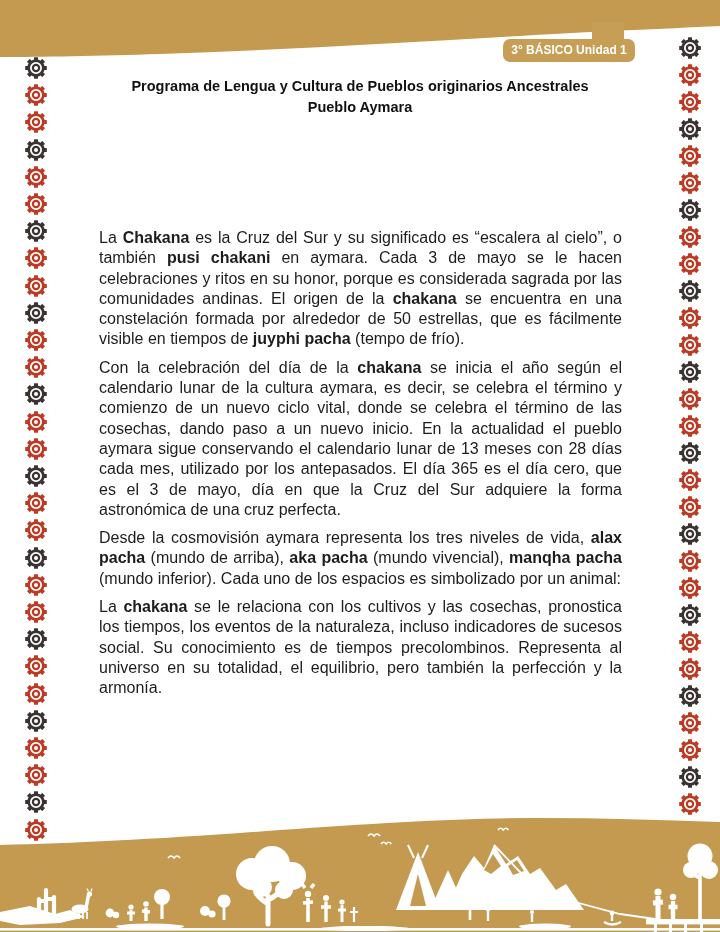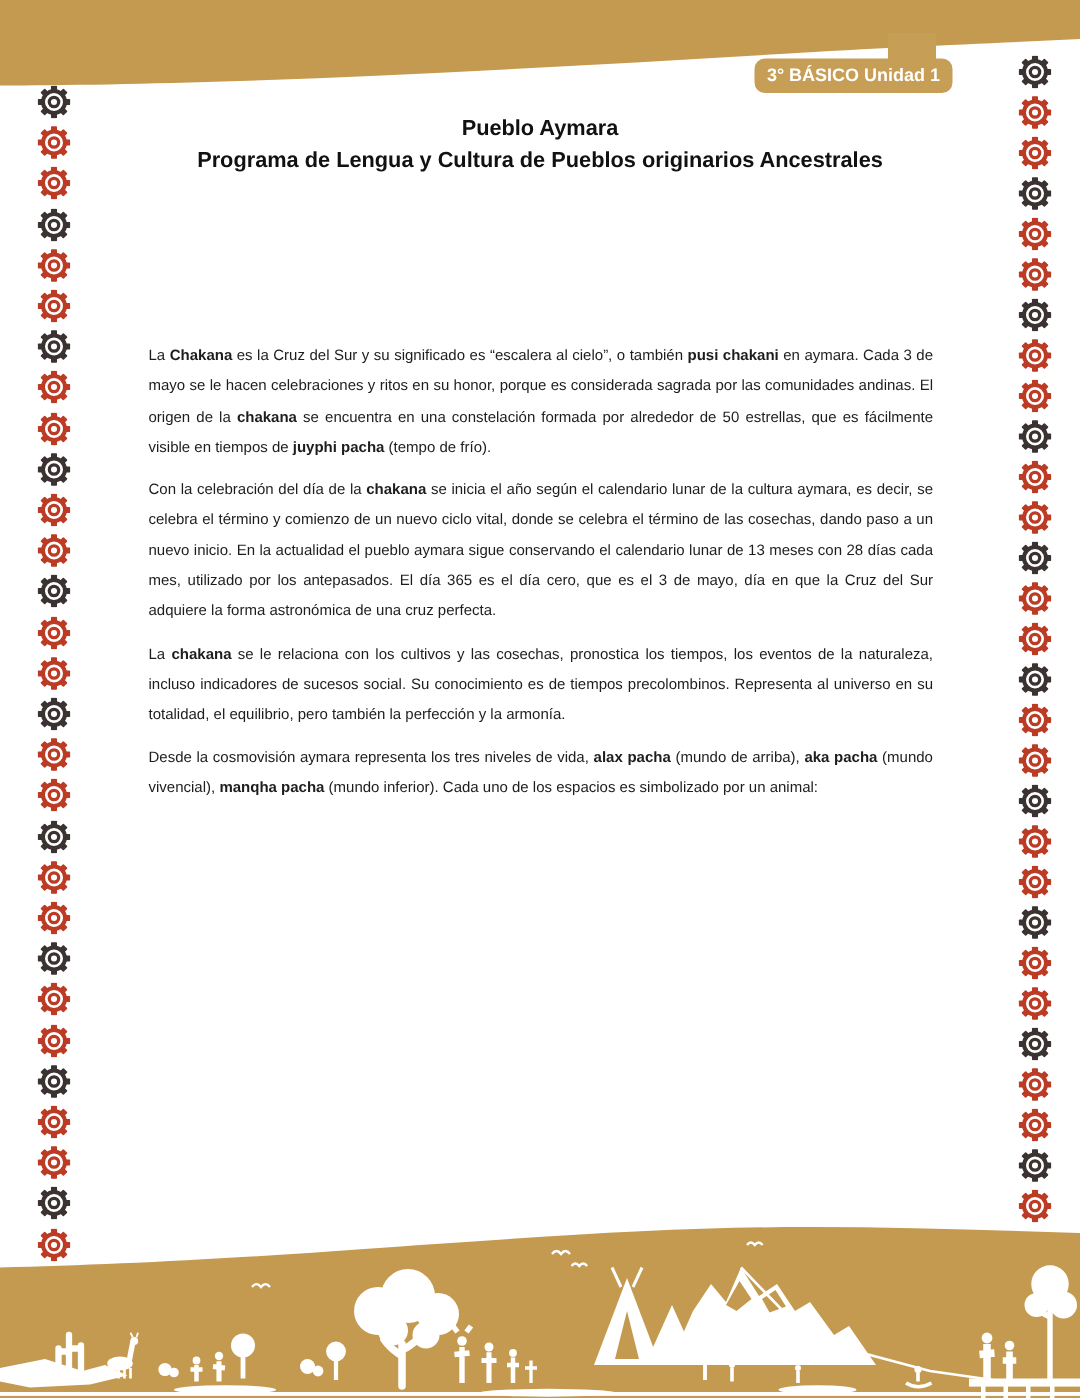--- a/index.html
+++ b/index.html
@@ -43,21 +43,21 @@
     position:absolute;left:94px;top:164px;width:517px;height:29px;
     background:var(--banner-bg);
     border:2px solid var(--banner-border);border-bottom-width:3px;
     font-family:"Liberation Serif",serif;font-weight:bold;font-size:17.5px;
     letter-spacing:.3px;color:var(--banner-text);
     text-align:center;line-height:29px;
   }
   
   .body-text{
     position:absolute;left:99px;top:228px;width:523px;
-    font-size:10px;line-height:20.3px;text-align:justify;
+    font-size:16px;line-height:20.3px;text-align:justify;
   }
   .body-text p{margin:0 0 8px 0;}
   .body-text .b{font-weight:bold;}
   
   .bottom-band{position:absolute;left:0;bottom:0;width:720px;height:120px;}
   .bottom-band .band{fill:var(--band-color);}
   .bottom-band .w{fill:#ffffff;}
   .bottom-band .ws{stroke:#ffffff;fill:none;}
   .bottom-band .t{fill:var(--band-color);}
 </style>
@@ -999,30 +999,30 @@
             <rect x="-2.2" y="-11.8" width="4.4" height="4.6" rx="0.6" transform="rotate(270)" fill="#BC3B24"></rect>
             <rect x="-2.2" y="-11.8" width="4.4" height="4.6" rx="0.6" transform="rotate(315)" fill="#BC3B24"></rect>
           </g>
     <circle r="8" fill="none" stroke="#BC3B24" stroke-width="2.9"></circle>
     <circle r="3.4" fill="none" stroke="#BC3B24" stroke-width="2.4"></circle>
   </svg>
       </div>
     </div>
 
   <div class="doc-header">
+    <div>Programa de Lengua y Cultura de Pueblos originarios Ancestrales</div>
     <div>Pueblo Aymara</div>
-    <div>Programa de Lengua y Cultura de Pueblos originarios Ancestrales</div>
   </div>
 
 
   <div class="body-text">
     <p><span>La </span><span class="b">Chakana</span><span> es la Cruz del Sur y su significado es “escalera al cielo”, o también </span><span class="b">pusi chakani</span><span> en aymara. Cada 3 de mayo se le hacen celebraciones y ritos en su honor, porque es considerada sagrada por las comunidades andinas. El origen de la </span><span class="b">chakana</span><span> se encuentra en una constelación formada por alrededor de 50 estrellas, que es fácilmente visible en tiempos de </span><span class="b">juyphi pacha</span><span> (tempo de frío).</span></p>
     <p><span>Con la celebración del día de la </span><span class="b">chakana</span><span> se inicia el año según el calendario lunar de la cultura aymara, es decir, se celebra el término y comienzo de un nuevo ciclo vital, donde se celebra el término de las cosechas, dando paso a un nuevo inicio. En la actualidad el pueblo aymara sigue conservando el calendario lunar de 13 meses con 28 días cada mes, utilizado por los antepasados. El día 365 es el día cero, que es el 3 de mayo, día en que la Cruz del Sur adquiere la forma astronómica de una cruz perfecta.</span></p>
+    <p><span>Desde la cosmovisión aymara representa los tres niveles de vida, </span><span class="b">alax pacha</span><span> (mundo de arriba), </span><span class="b">aka pacha</span><span> (mundo vivencial), </span><span class="b">manqha pacha</span><span> (mundo inferior). Cada uno de los espacios es simbolizado por un animal:</span></p>
     <p><span>La </span><span class="b">chakana</span><span> se le relaciona con los cultivos y las cosechas, pronostica los tiempos, los eventos de la naturaleza, incluso indicadores de sucesos social. Su conocimiento es de tiempos precolombinos. Representa al universo en su totalidad, el equilibrio, pero también la perfección y la armonía.</span></p>
-    <p><span>Desde la cosmovisión aymara representa los tres niveles de vida, </span><span class="b">alax pacha</span><span> (mundo de arriba), </span><span class="b">aka pacha</span><span> (mundo vivencial), </span><span class="b">manqha pacha</span><span> (mundo inferior). Cada uno de los espacios es simbolizado por un animal:</span></p>
   </div>
 
   <svg class="bottom-band" viewBox="0 0 720 120" preserveAspectRatio="none">
     <path class="band" d="M0 33 C80 31 160 27 280 18 C380 11 460 6 540 6 C600 6 660 8 720 10 L720 120 L0 120 Z"></path>
 
     <g>
       <polygon class="w" points="0,100 30,94 55,102 70,98 85,105 60,111 20,113 0,109"></polygon>
       <rect class="w" x="0" y="116" width="720" height="2.6"></rect>
       <ellipse class="w" cx="150" cy="114.5" rx="34" ry="3"></ellipse>
       <ellipse class="w" cx="365" cy="116.5" rx="45" ry="2.6"></ellipse>

